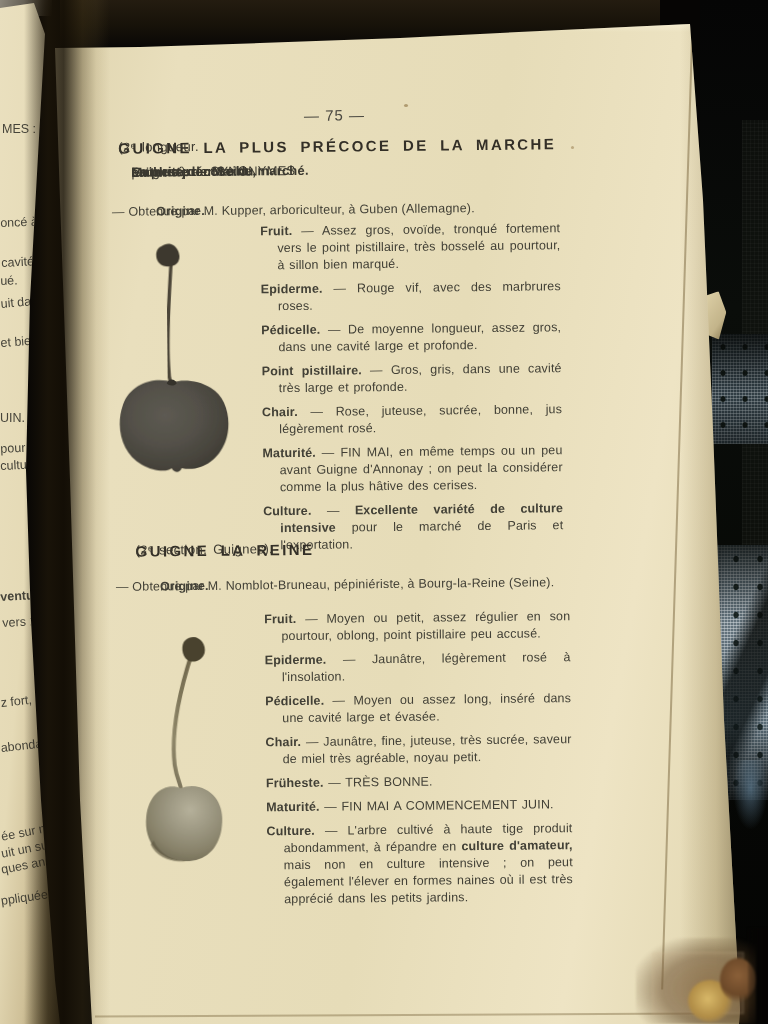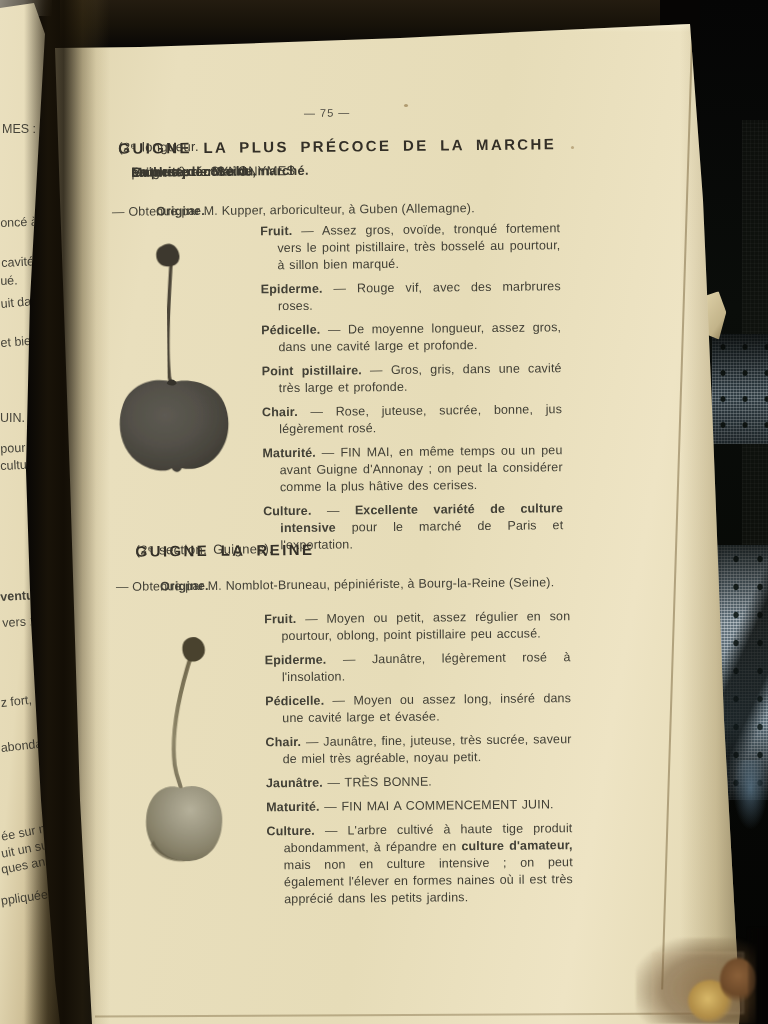--- a/index.html
+++ b/index.html
@@ -61,21 +61,21 @@
     background:linear-gradient(180deg,rgba(255,250,228,.55),transparent);}
   .edge-shade{left:680px;top:20px;width:60px;height:1004px;
     background:linear-gradient(90deg,transparent,rgba(130,110,65,.3) 60%,rgba(90,74,40,.5) 100%);}
   .edge-line{left:691px;top:40px;width:2px;height:950px;background:rgba(120,100,60,.5);
     transform:rotate(1.8deg);transform-origin:top left;}
   .bottom-line{left:95px;top:1014px;width:600px;height:2px;background:rgba(115,95,55,.4);transform:rotate(-0.3deg);}
   .speck{background:#7a5a28;border-radius:50%;}
   .content{left:0;top:0;width:768px;height:1024px;transform:rotate(-0.6deg);transform-origin:390px 500px;
     color:#424036;}
 
-  .pageno{left:308px;top:106px;width:90px;font-size:11px;letter-spacing:1px;color:#4a4840;}
+  .pageno{left:308px;top:106px;width:90px;font-size:15px;letter-spacing:1px;color:#4a4840;}
 
   .h1{font-weight:bold;font-size:15px;letter-spacing:2.4px;word-spacing:5px;color:#332f27;white-space:nowrap;}
   .h1 .note{font-weight:normal;font-size:13px;letter-spacing:.4px;word-spacing:2px;color:#3c3930;}
   .syn{font-size:13px;line-height:17.5px;color:#3b3930;letter-spacing:.2px;}
   .syn .b,.b{font-weight:bold;}
   .origine{font-size:12.5px;line-height:17px;padding-left:20px;text-indent:-20px;letter-spacing:.2px;}
   .origine .lbl{font-weight:bold;margin-left:44px;}
   .attrs{display:flex;flex-direction:column;}
   .attrs p{position:static;margin:0 0 7px 0;font-size:12.5px;line-height:17px;
     padding-left:17px;text-indent:-17px;text-align:justify;letter-spacing:.15px;word-spacing:1px;}
@@ -219,21 +219,21 @@
         <path d="M46,10 C41,14 42,26 48,30 C54,34 63,30 65,23 C67,15 61,7 54,7 C51,7 48,8 46,10 Z" fill="#48422f" filter="url(#soft2)"></path>
         <path d="M40,158 C25,152 8,162 5,186 C2,212 18,230 42,231 C62,232 76,221 80,200 C84,179 76,162 58,157 C52,155 45,156 40,158 Z" fill="url(#g2)" filter="url(#soft2)"></path>
         <path d="M12,210 C18,224 32,231 44,231 C30,233 14,226 9,214 Z" fill="#5f5942" opacity=".6" filter="url(#soft2)"></path>
       </svg>
 
       <div class="attrs" style="left:263px;top:610px;width:306px;">
         <p><span class="lbl">Fruit.</span><span> — Moyen ou petit, assez régulier en son pourtour, oblong, point pistillaire peu accusé.</span><span class="b"></span><span></span></p>
         <p><span class="lbl">Epiderme.</span><span> — Jaunâtre, légèrement rosé à l'insolation.</span><span class="b"></span><span></span></p>
         <p><span class="lbl">Pédicelle.</span><span> — Moyen ou assez long, inséré dans une cavité large et évasée.</span><span class="b"></span><span></span></p>
         <p><span class="lbl">Chair.</span><span> — Jaunâtre, fine, juteuse, très sucrée, saveur de miel très agréable, noyau petit.</span><span class="b"></span><span></span></p>
-        <p><span class="lbl">Jaunâtre.</span><span> — TRÈS BONNE.</span><span class="b"></span><span></span></p>
+        <p><span class="lbl">Früheste.</span><span> — TRÈS BONNE.</span><span class="b"></span><span></span></p>
         <p><span class="lbl">Maturité.</span><span> — FIN MAI A COMMENCEMENT JUIN.</span><span class="b"></span><span></span></p>
         <p><span class="lbl">Culture.</span><span> — L'arbre cultivé à haute tige produit abondamment, à répandre en </span><span class="b">culture d'amateur,</span><span> mais non en culture intensive ; on peut également l'élever en formes naines où il est très apprécié dans les petits jardins.</span></p>
       </div>
 
     </div>
   </div>
 
   <div class="gutter"></div>
 
   <div class="corner">

